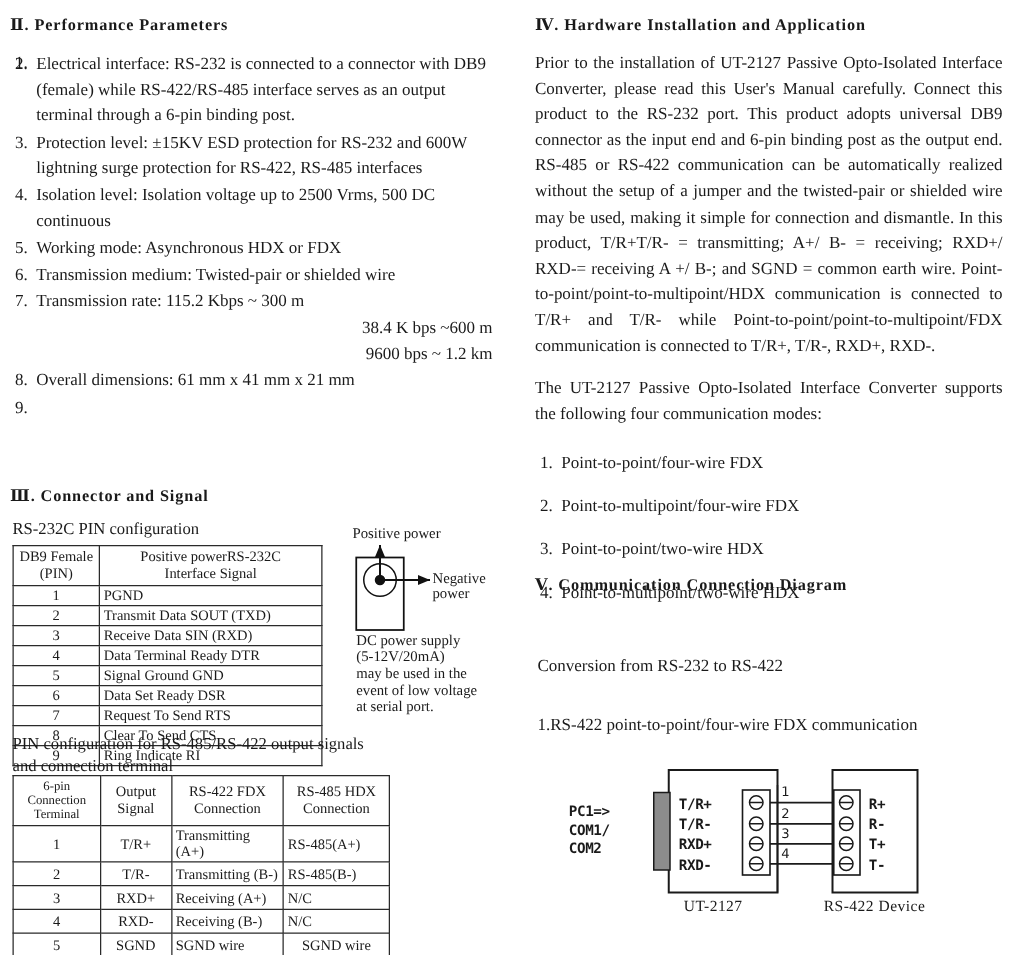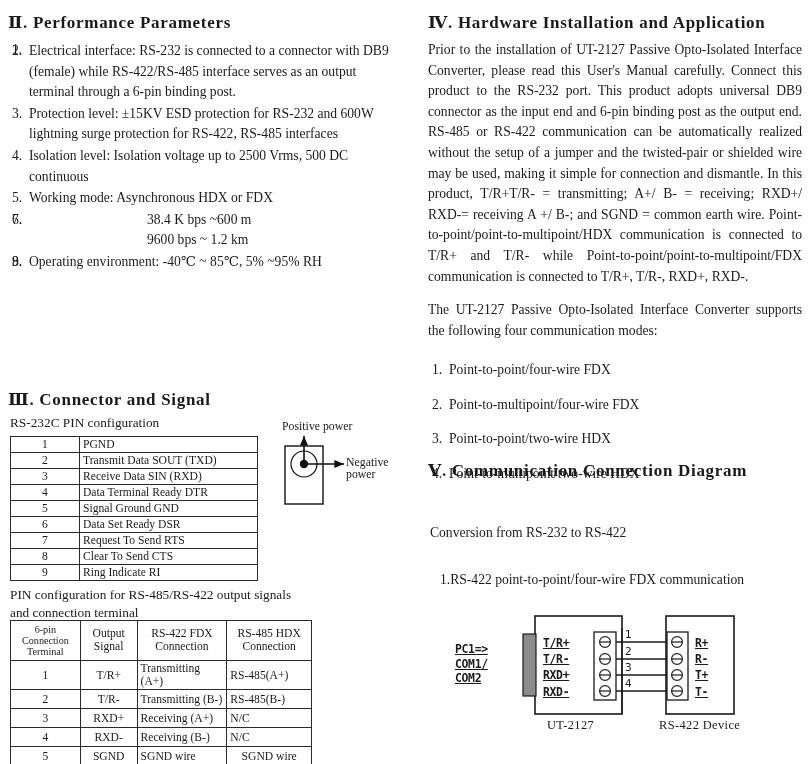--- a/index.html
+++ b/index.html
@@ -11,21 +11,21 @@
     position: relative;
     font-family: "Liberation Serif", "DejaVu Serif", serif;
     color: #1a1a1a;
     overflow: hidden;
   }
   .col { position: absolute; top: 0; }
   .col-left  { left: 6px;  width: 400px; }
   .col-right { left: 428px; width: 375px; }
 
   h2.section {
-    font-size: 17px;
+    font-size: 13px;
     font-weight: bold;
     letter-spacing: 0.7px;
     margin: 0;
     white-space: nowrap;
   }
 
   .para {
     font-size: 13.6px;
     line-height: 20.6px;
     text-align: justify;
@@ -37,21 +37,21 @@
   ol.numlist > li {
     position: relative;
     padding-left: 17px;
     font-size: 13.6px;
     line-height: 20.6px;
     margin-bottom: 1px;
   }
   ol.numlist > li > .num {
     position: absolute; left: 0; top: 0;
   }
-  .subline { display: block; padding-left: 118px; }
+  .subline { display: block; padding-left: 118px; text-align: right; }
 
   
   table.grid {
     border-collapse: collapse;
     font-size: 11.6px;
     line-height: 13px;
     background: #fff;
   }
   table.grid td, table.grid th {
     border: 1px solid #2a2a2a;
@@ -91,21 +91,20 @@
   #conn-diagram {
     position: absolute;
     left: 455px; top: 600px;
     width: 350px; height: 140px;
   }
   .mono {
     font-family: "DejaVu Sans Mono", "Liberation Mono", monospace;
     font-size: 11.4px;
     font-weight: bold;
     letter-spacing: -0.3px;
-    text-decoration: underline;
   }
   .devlabel {
     font-family: "Liberation Serif", serif;
     font-size: 12.4px;
     letter-spacing: 0.4px;
   }
   .pinnum {
     font-family: "DejaVu Sans", sans-serif;
     font-size: 10.5px;
   }
@@ -132,41 +131,53 @@
     <li>
       <span class="num">4.</span>
       <span>Isolation level: Isolation voltage up to 2500 Vrms, 500 DC continuous</span>
     </li>
     <li>
       <span class="num">5.</span>
       <span>Working mode: Asynchronous HDX or FDX</span>
     </li>
     <li>
       <span class="num">6.</span>
+      <span>Transmission medium: Twisted-pair or shielded wire</span>
     </li>
     <li>
       <span class="num">7.</span>
+      <span>Transmission rate: 115.2 Kbps ~ 300 m</span>
       <span class="subline">38.4 K bps ~600 m</span>
       <span class="subline">9600 bps ~ 1.2 km</span>
     </li>
     <li>
       <span class="num">8.</span>
+      <span>Overall dimensions: 61 mm x 41 mm x 21 mm</span>
     </li>
     <li>
       <span class="num">9.</span>
-      <span>Operating environment: -40℃ ~ 85℃, 5% ~95% RH</span>
     </li>
   </ol>
 
   <h2 class="section" style="position:absolute; left:2px; top:389px;text-align:right;">Ⅲ. Connector and Signal</h2>
 
   <div style="position:absolute; left:4px; top:415px; font-size:13.3px;">RS-232C PIN configuration</div>
 
   <table class="grid" id="db9-table" style="position:absolute; left:4px; top:436px;">
     <tbody>
+        <tr>
+      <th class="pin">
+        <span>DB9 Female</span><br>
+        <span>(PIN)</span>
+      </th>
+      <th>
+        <span>Positive powerRS-232C</span><br>
+        <span>Interface Signal</span>
+      </th>
+    </tr>
     <tr>
       <td class="pin c">1</td>
       <td class="l">PGND</td>
     </tr>
     <tr>
       <td class="pin c">2</td>
       <td class="l">Transmit Data SOUT (TXD)</td>
     </tr>
     <tr>
       <td class="pin c">3</td>
@@ -208,20 +219,27 @@
       </defs>
       <rect x="5" y="14" width="38" height="58" fill="none" stroke="#111" stroke-width="1.4"></rect>
       <circle cx="24" cy="32" r="13" fill="none" stroke="#111" stroke-width="1.2"></circle>
       <circle cx="24" cy="32" r="4.2" fill="#111"></circle>
       <line x1="24" y1="31" x2="24" y2="4" stroke="#111" stroke-width="1.6" marker-end="url(#arrow)"></line>
       <line x1="25" y1="32" x2="64" y2="32" stroke="#111" stroke-width="1.6" marker-end="url(#arrow)"></line>
     </svg>
     <div style="position:absolute; left:2px; top:-12px;">Positive power</div>
     <div style="position:absolute; left:66px; top:24px;">Negative</div>
     <div style="position:absolute; left:66px; top:36px;">power</div>
+    <div id="dc-note">
+      <div>DC power supply</div>
+      <div>(5-12V/20mA)</div>
+      <div>may be used in the</div>
+      <div>event of low voltage</div>
+      <div>at serial port.</div>
+    </div>
   </div>
 
   <div class="tbl-caption" style="position:absolute; left:4px; top:586px; width:330px;">
     <div>PIN configuration for RS-485/RS-422 output signals</div>
     <div>and connection terminal</div>
   </div>
 
   <table class="grid" id="pin6-table" style="position:absolute; left:4px; top:620px;">
     <colgroup>
         <col class="c1">
@@ -308,21 +326,21 @@
     <li>
       <span class="num">4.</span>
       <span>Point-to-multipoint/two-wire HDX</span>
     </li>
   </ol>
 
   <h2 class="section" style="position:absolute; left:0px; top:460px;">Ⅴ. Communication Connection Diagram</h2>
 
   <div class="para" style="position:absolute; left:2px; top:523px;">Conversion from RS-232 to RS-422</div>
 
-  <div class="para" style="position:absolute; left:12px; top:570px;">1.RS-422 point-to-point/four-wire FDX communication</div>
+  <div class="para" style="position:absolute; left:2px; top:570px;">1.RS-422 point-to-point/four-wire FDX communication</div>
 </div>
 
 <div id="conn-diagram">
   <svg width="350" height="140">
 
     <rect x="80" y="16" width="87" height="98" fill="#ffffff" stroke="#1a1a1a" stroke-width="1.6"></rect>
 
     <rect x="68" y="34" width="13" height="62" fill="#8c8c8c" stroke="#1a1a1a" stroke-width="1.2"></rect>
 
     <rect x="139" y="32" width="22" height="68" fill="#ffffff" stroke="#1a1a1a" stroke-width="1.3"></rect>

